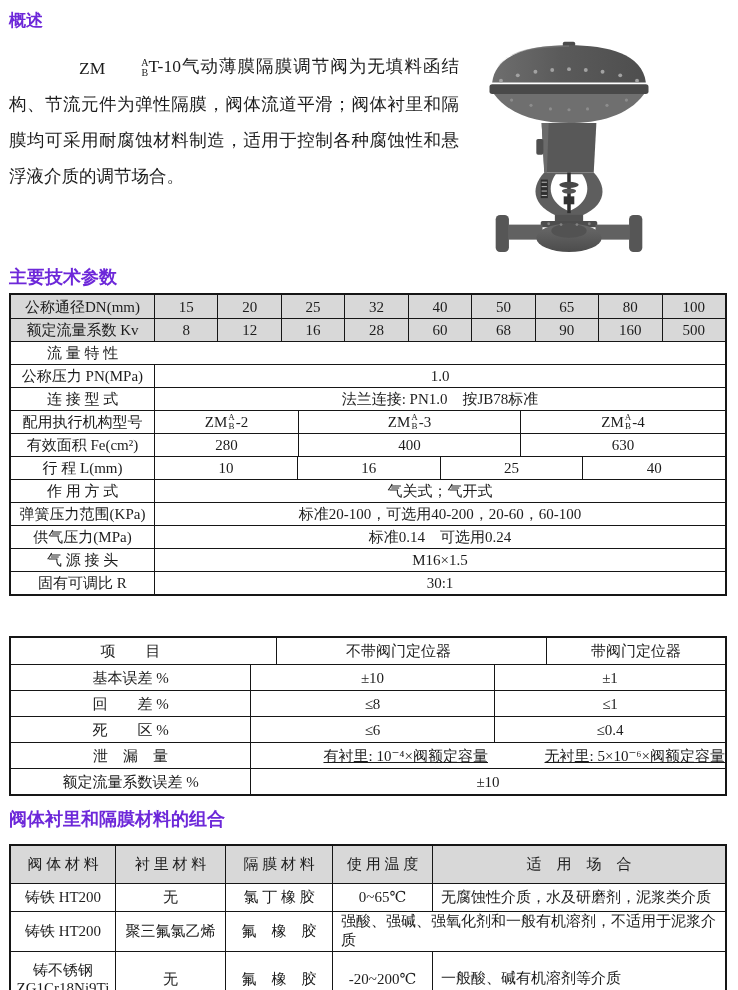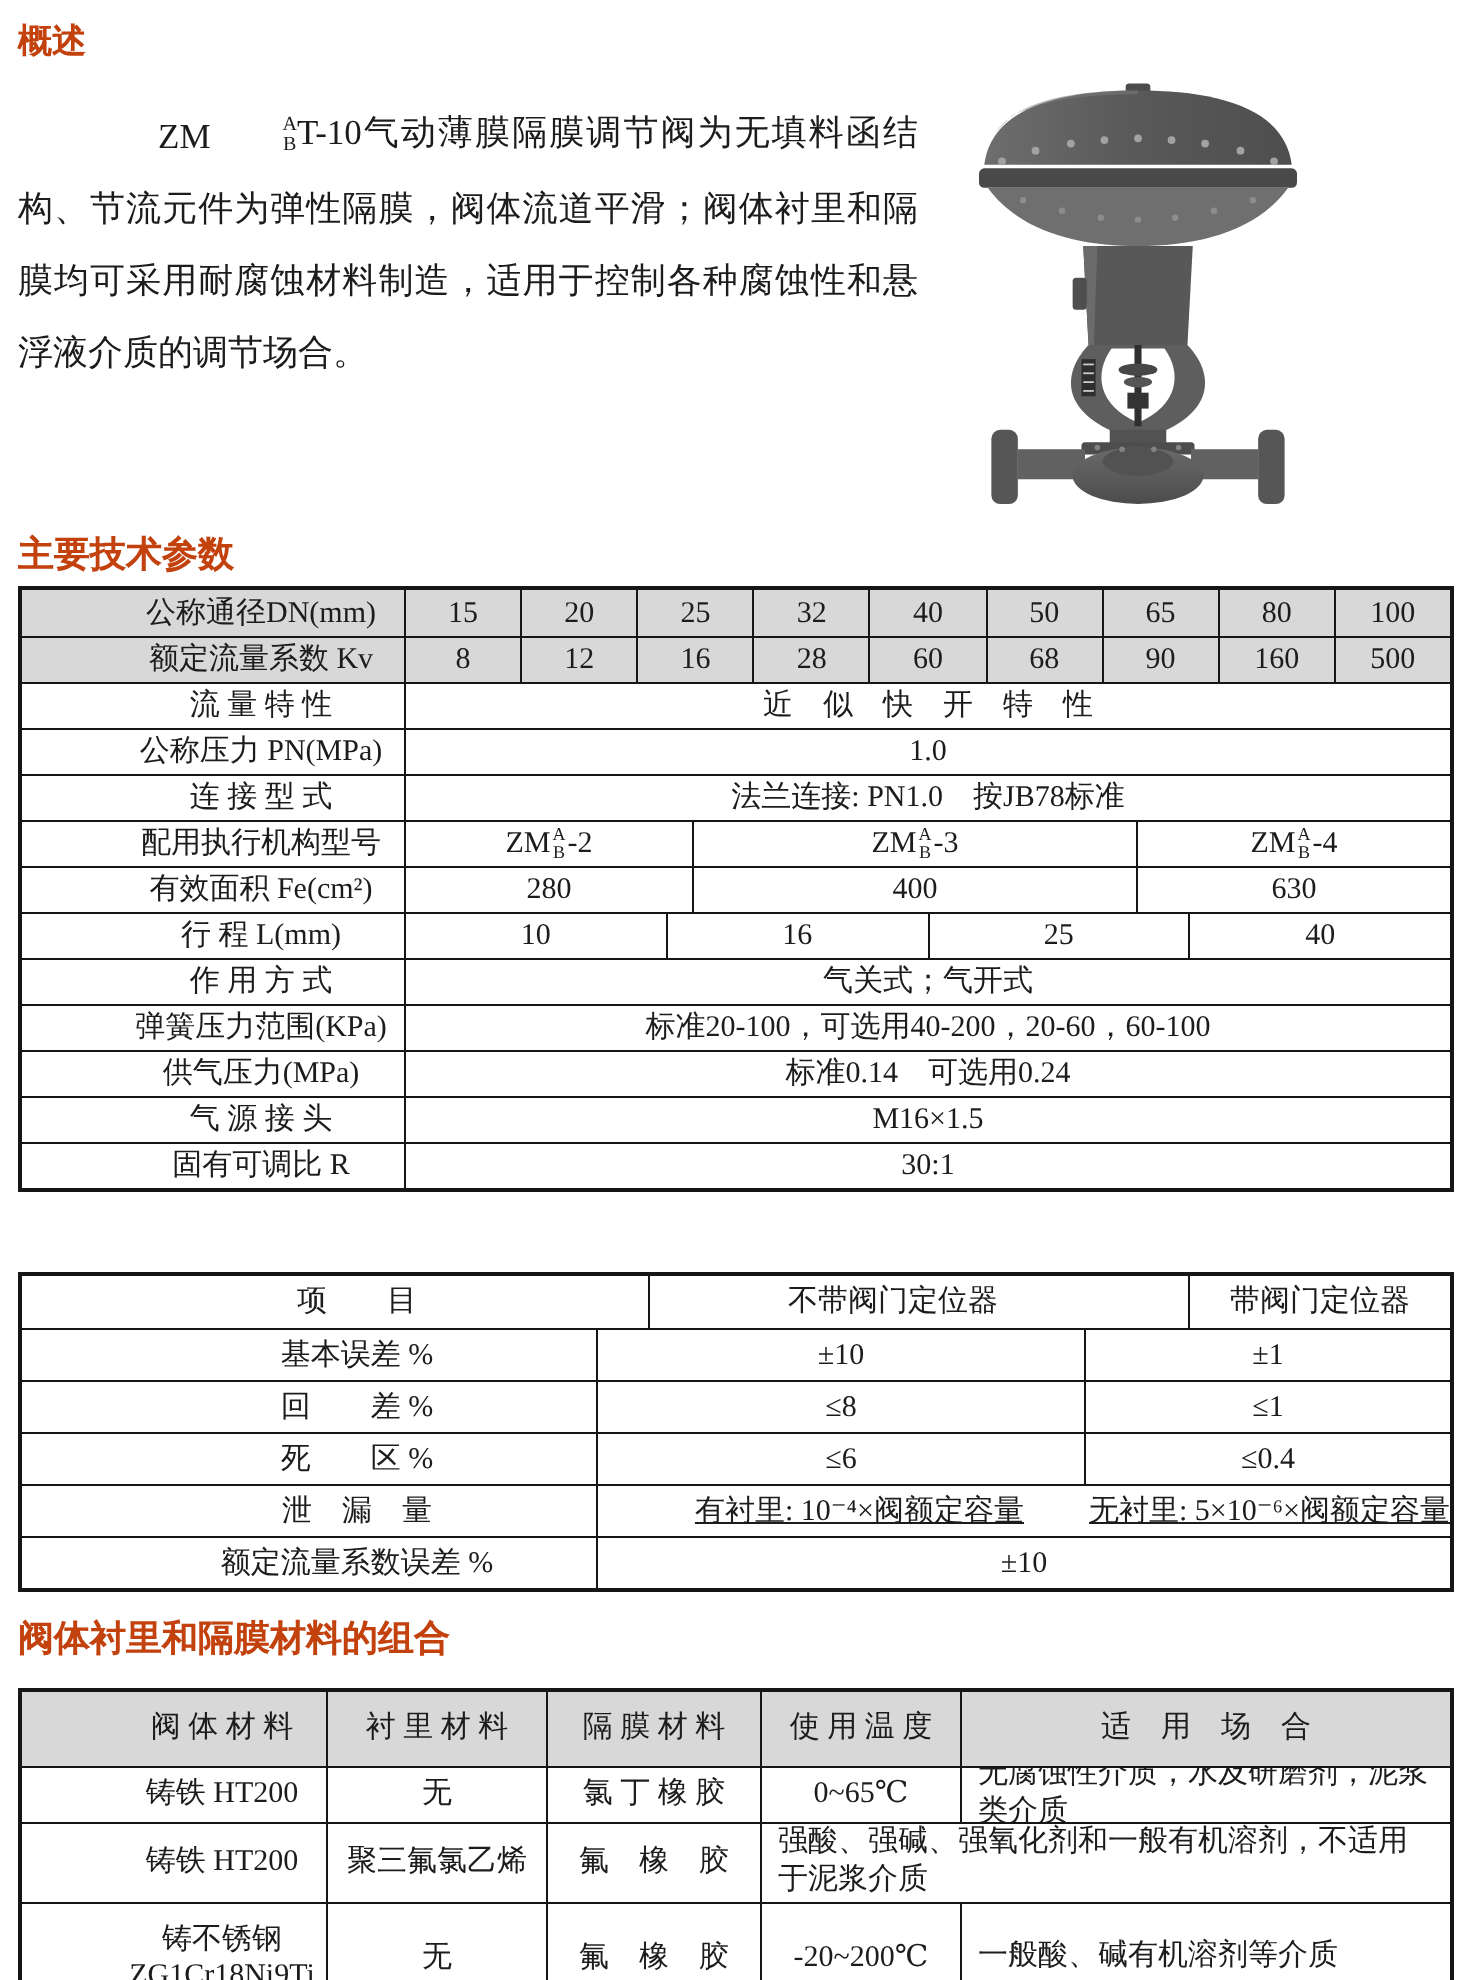--- a/index.html
+++ b/index.html
@@ -10,21 +10,21 @@
     margin: 0 auto;
     background: #fff;
     padding: 10px 11px 0 9px;
     font-family: "Liberation Serif", "DejaVu Serif", serif;
     color: #1c1c1c;
     overflow: hidden;
   }
   .hd {
     font-family: "Liberation Sans", "DejaVu Sans", sans-serif;
     font-weight: bold;
-    color: #c2410c;
+    color: #6d28d9;
     font-size: 18px;
     line-height: 1.3;
   }
   .hd1 { font-size: 17px; }
 
   
   .overview { display: flex; align-items: flex-start; margin-top: 8px; height: 212px; }
   .para {
     width: 450px;
     font-size: 17.5px;
@@ -44,21 +44,21 @@
   
   .tbl { width: 718px; border: 2px solid #161616; background: #fff; }
   .tr { display: flex; border-top: 1px solid #161616; }
   .tr:first-child { border-top: none; }
   .td {
     border-left: 1px solid #161616;
     display: flex; align-items: center; justify-content: center;
     text-align: center; font-size: 15px; line-height: 1.2;
     overflow: hidden;
   }
-  .td:first-child { border-left: none; margin-left: 48px; }
+  .td:first-child { border-left: none; }
   .gray { background: #d8d8d8; }
 
   
   .t1 { margin-top: 4px; }
   .t1 .tr { height: 23px; }
   .t1 .lab { width: 143px; }
   .t1 .d9 { flex: 1 1 0; }
   .t1 .full { flex: 1 1 0; }
   .t1 .mc1 { width: 144px; }
   .t1 .mc2 { width: 222px; }
@@ -214,21 +214,20 @@
       <div class="td d9">16</div>
       <div class="td d9">28</div>
       <div class="td d9">60</div>
       <div class="td d9">68</div>
       <div class="td d9">90</div>
       <div class="td d9">160</div>
       <div class="td d9">500</div>
     </div>
     <div class="tr">
       <div class="td lab">流 量 特 性</div>
-      <div class="td full">近　似　快　开　特　性</div>
     </div>
     <div class="tr">
       <div class="td lab">公称压力 PN(MPa)</div>
       <div class="td full">1.0</div>
     </div>
     <div class="tr">
       <div class="td lab">连 接 型 式</div>
       <div class="td full">法兰连接: PN1.0　按JB78标准</div>
     </div>
     <div class="tr">

